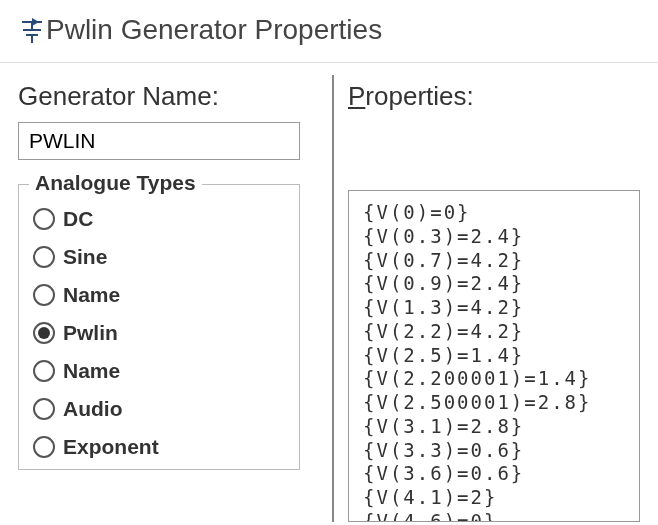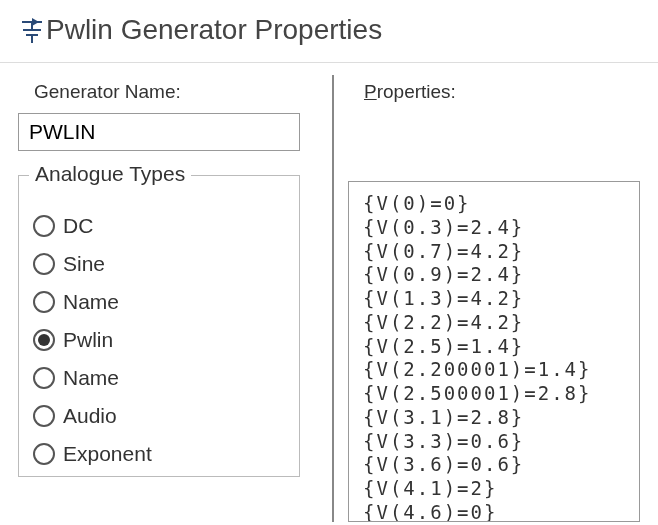--- a/index.html
+++ b/index.html
@@ -49,56 +49,56 @@
     align-self: stretch;
     margin: 0 14px;
   }
   .col-right {
     flex: 1 1 auto;
     display: flex;
     flex-direction: column;
     gap: 48px;
   }
   .label {
-    font-size: 19px;
+    font-size: 26px;
     color: #333;
-    margin: 6px 0 10px 16px;
+    margin: 6px 0 10px 0;
     display: block;
   }
   .mnemonic { text-decoration: underline; }
   .textinput {
     width: 100%;
     font-family: inherit;
     font-size: 21px;
     padding: 6px 10px;
     border: 1px solid #999;
     outline: none;
     background: #fff;
   }
   .fieldset {
     border: 1px solid #bbb;
     margin-top: 24px;
     padding: 16px 14px 10px 14px;
     position: relative;
+    font-weight: bold;
   }
   .fieldset-legend {
     position: absolute;
     top: -14px;
     left: 10px;
     background: #fff;
     padding: 0 6px;
     font-size: 21px;
     color: #333;
   }
   .radio-list {
     display: flex;
     flex-direction: column;
     gap: 14px;
     padding-top: 6px;
-    margin-top: 16px;
   }
   .radio-item {
     display: flex;
     align-items: center;
     gap: 8px;
     cursor: pointer;
     font-size: 21px;
   }
   .radio-circle {
     width: 22px; height: 22px;

